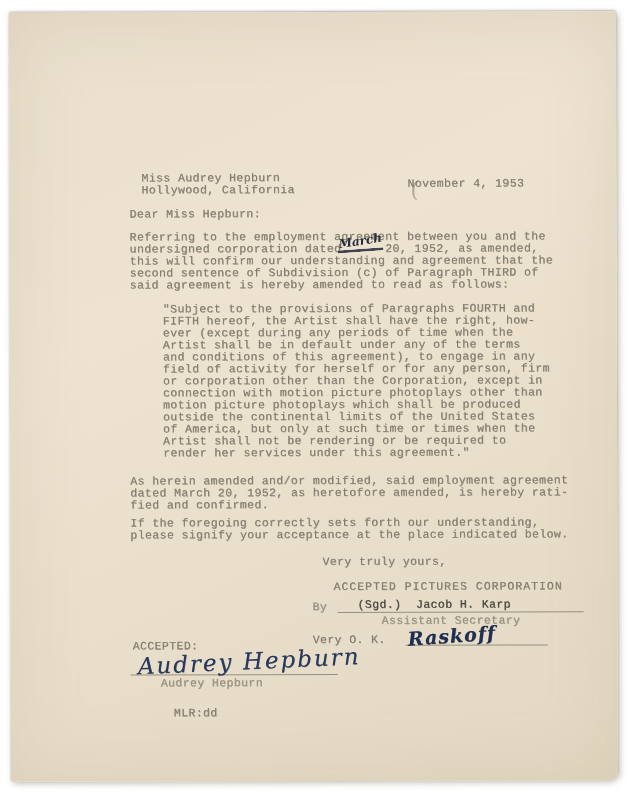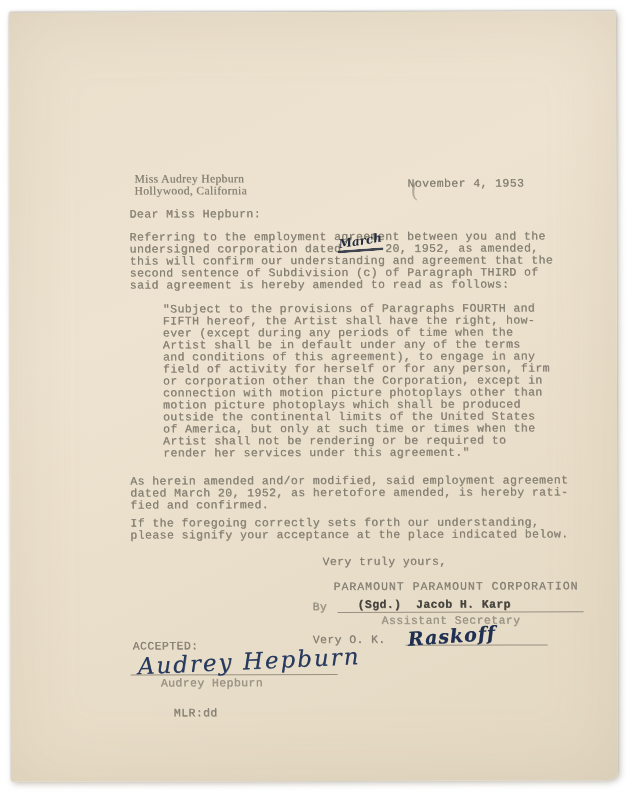--- a/index.html
+++ b/index.html
@@ -16,21 +16,21 @@
     transform:rotate(-0.15deg);
   }
   .typed{
     position:absolute;
     font-family:"Liberation Mono","DejaVu Sans Mono",monospace;
     font-size:11.5px;line-height:12px;letter-spacing:0.4px;
     color:#847e71;white-space:pre;
     text-shadow:0.4px 0.4px 0.6px rgba(110,105,95,.55);
   }
   .typed.faded{color:#9a9384;}
-  .typed.dark{color:#46443f;font-weight:bold;text-shadow:0.4px 0.4px 0.5px rgba(50,48,44,.6);}
+  .typed.dark{color:#46443f;font-weight:normal;text-shadow:0.4px 0.4px 0.5px rgba(50,48,44,.6);}
   .typed.spread{letter-spacing:1px;}
   .rule{
     position:absolute;height:0;border-top:1px solid rgba(138,131,117,.85);
   }
   .handwriting{
     position:absolute;
     font-family:"DejaVu Serif",serif;font-style:italic;
     color:#24365b;white-space:nowrap;
   }
   .sig-hepburn{
@@ -53,21 +53,21 @@
     font-size:22px;color:rgba(122,114,99,.5);transform:rotate(4deg);
   }
 </style>
 </head>
 <body>
 
 <div class="paper">
 
   <div class="typed" style="left:398px;top:119px;margin-top:47px;">November 4, 1953</div>
 
-  <div class="typed" style="left:125px;top:160px;font-family:Liberation Serif, serif;">Miss Audrey Hepburn
+  <div class="typed" style="left:132px;top:160px;">Miss Audrey Hepburn
 Hollywood, California</div>
 
   <div class="stray-mark" style="left:401px;top:165px;">(</div>
 
   <div class="typed" style="left:120px;top:196px;">Dear Miss Hepburn:</div>
 
   <div class="typed" style="left:120px;top:219px;">Referring to the employment agreement between you and the
 undersigned corporation dated      20, 1952, as amended,
 this will confirm our understanding and agreement that the
 second sentence of Subdivision (c) of Paragraph THIRD of
@@ -92,21 +92,21 @@
 
   <div class="typed" style="left:120px;top:463px;">As herein amended and/or modified, said employment agreement
 dated March 20, 1952, as heretofore amended, is hereby rati-
 fied and confirmed.</div>
 
   <div class="typed" style="left:120px;top:505px;">If the foregoing correctly sets forth our understanding,
 please signify your acceptance at the place indicated below.</div>
 
   <div class="typed" style="left:312px;top:544px;">Very truly yours,</div>
 
-  <div class="typed spread" style="left:323px;top:569px;">PARAMOUNT PARAMOUNT CORPORATION</div>
+  <div class="typed spread" style="left:323px;top:569px;">ACCEPTED PICTURES CORPORATION</div>
 
   <div class="typed faded" style="left:302px;top:589px;">By</div>
   <div class="typed dark" style="left:347px;top:587px;">(Sgd.)  Jacob H. Karp</div>
   <div class="rule" style="left:327px;top:600px;width:246px;"></div>
   <div class="typed faded" style="left:363px;top:603px;margin-left:8px;">Assistant Secretary</div>
 
   <div class="typed" style="left:302px;top:622px;">Very O. K.</div>
   <div class="rule" style="left:395px;top:633px;width:142px;"></div>
   <div class="handwriting sig-raskoff" style="left:397px;top:613px;">Raskoff</div>
 

